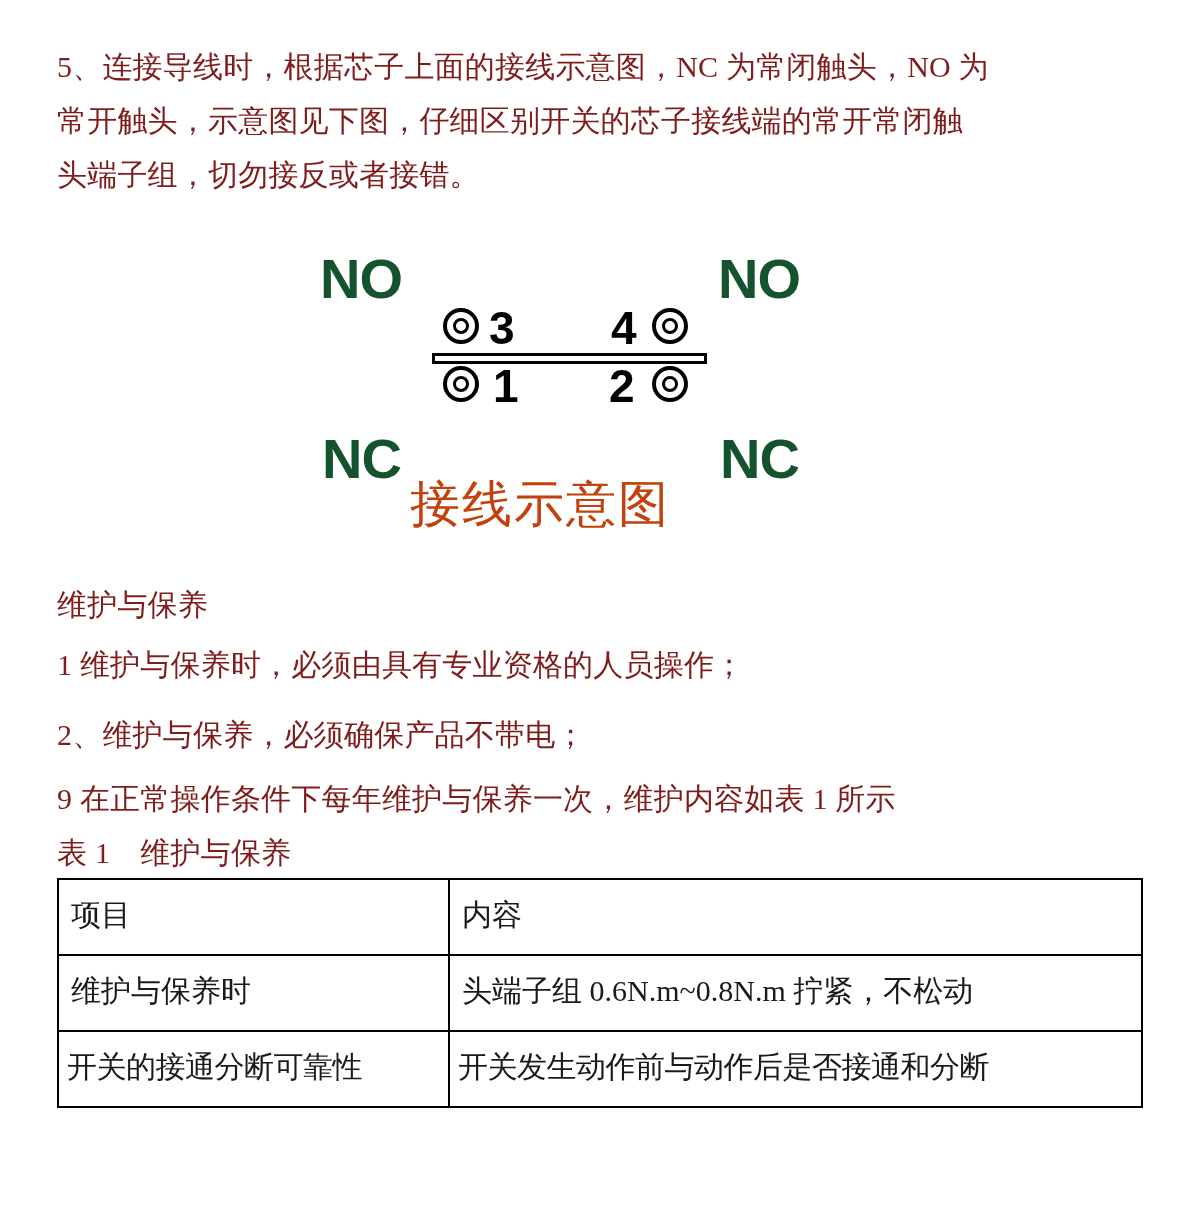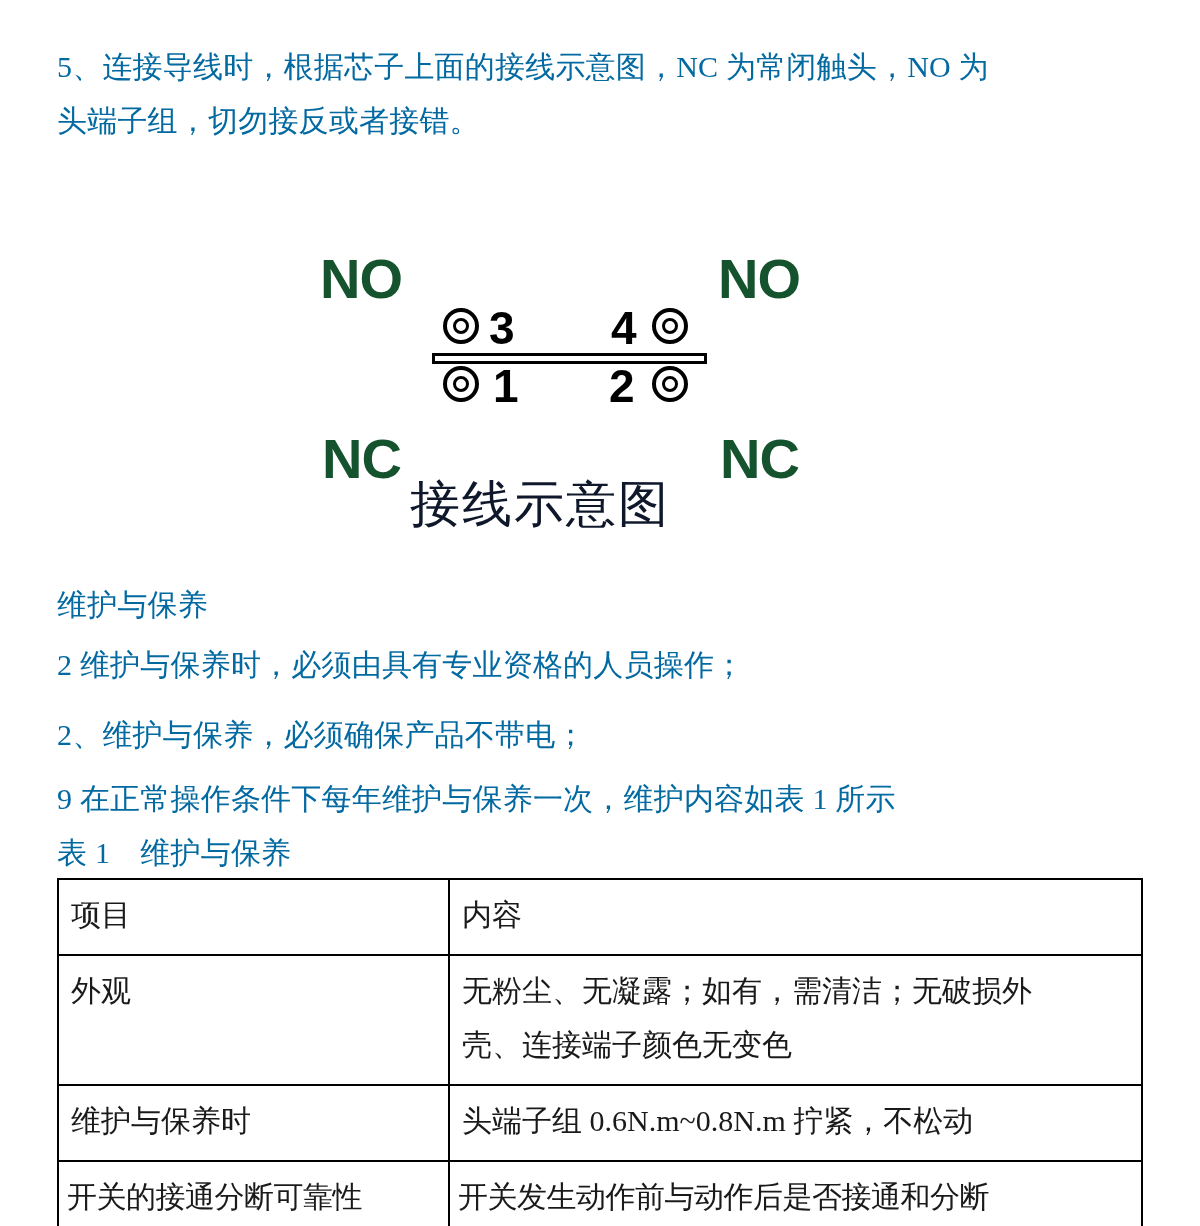--- a/index.html
+++ b/index.html
@@ -23,21 +23,21 @@
     width: 1200px;
     height: 1226px;
   }
 
   
   .para {
     position: absolute;
     font-family: "Liberation Serif", "DejaVu Serif", serif;
     font-size: 30px;
     line-height: 54px;
-    color: #0369a1;
+    color: #7f1d1d;
     letter-spacing: 0.2px;
     white-space: nowrap;
   }
 
   #p-intro {
     left: 57px;
     top: 40px;
     width: 1090px;
     white-space: normal;
     text-align: justify;
@@ -122,21 +122,21 @@
   }
 
   #diagram-caption {
     position: absolute;
     left: 120px;
     top: 242px;
     font-family: "Liberation Serif", "DejaVu Serif", serif;
     font-size: 50px;
     line-height: 1.1;
     letter-spacing: 2px;
-    color: #0f172a;
+    color: #c2410c;
     white-space: nowrap;
   }
 
   
   #maint-table {
     position: absolute;
     left: 57px;
     top: 878px;
     width: 1084px;
     border-collapse: collapse;
@@ -157,20 +157,21 @@
   #maint-table td.tight { padding-left: 8px; letter-spacing: -0.5px; }
   .cell-ln { display: block; white-space: nowrap; }
 </style>
 </head>
 <body>
 
 <div class="page">
 
   <div class="para" id="p-intro">
     <span class="ln">5、连接导线时，根据芯子上面的接线示意图，NC 为常闭触头，NO 为</span>
+    <span class="ln">常开触头，示意图见下图，仔细区别开关的芯子接线端的常开常闭触</span>
     <span class="ln">头端子组，切勿接反或者接错。</span>
   </div>
 
   <div class="diagram">
     <span class="lbl-sans" id="no-left">NO</span>
     <span class="lbl-sans" id="no-right">NO</span>
     <span class="lbl-sans" id="nc-left">NC</span>
     <span class="lbl-sans" id="nc-right">NC</span>
 
     <span class="terminal" id="t3"></span>
@@ -182,42 +183,35 @@
     <span class="num" id="n4">4</span>
     <span class="num" id="n1">1</span>
     <span class="num" id="n2">2</span>
 
     <div id="switch-bar"></div>
 
     <div id="diagram-caption">接线示意图</div>
   </div>
 
   <div class="para" id="h-maint">维护与保养</div>
-  <div class="para" id="p-m1">2 维护与保养时，必须由具有专业资格的人员操作；</div>
+  <div class="para" id="p-m1">1 维护与保养时，必须由具有专业资格的人员操作；</div>
   <div class="para" id="p-m2">2、维护与保养，必须确保产品不带电；</div>
   <div class="para" id="p-m3">9 在正常操作条件下每年维护与保养一次，维护内容如表 1 所示</div>
 
   <div class="para" id="tbl-caption">表 1　维护与保养</div>
 
   <table id="maint-table">
     <colgroup>
         <col class="c1">
         <col class="c2">
       </colgroup>
     <tbody>
       <tr>
         <td>项目</td>
         <td>内容</td>
-      </tr>
-      <tr>
-        <td>外观</td>
-        <td>
-          <span class="cell-ln">无粉尘、无凝露；如有，需清洁；无破损外</span>
-          <span class="cell-ln">壳、连接端子颜色无变色</span>
-        </td>
       </tr>
       <tr>
         <td>维护与保养时</td>
         <td>
           <span class="cell-ln">头端子组 0.6N.m~0.8N.m 拧紧，不松动</span>
         </td>
       </tr>
       <tr>
         <td class="tight">开关的接通分断可靠性</td>
         <td class="tight">

